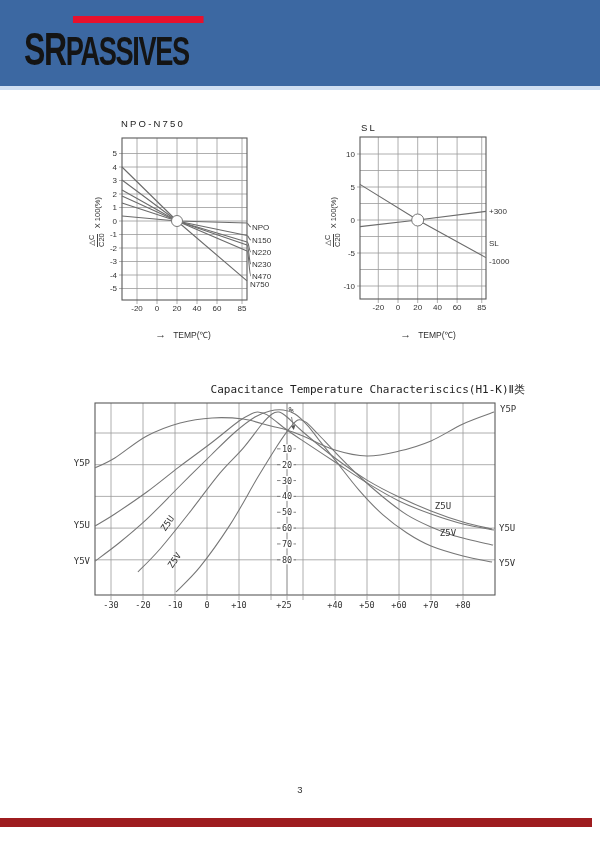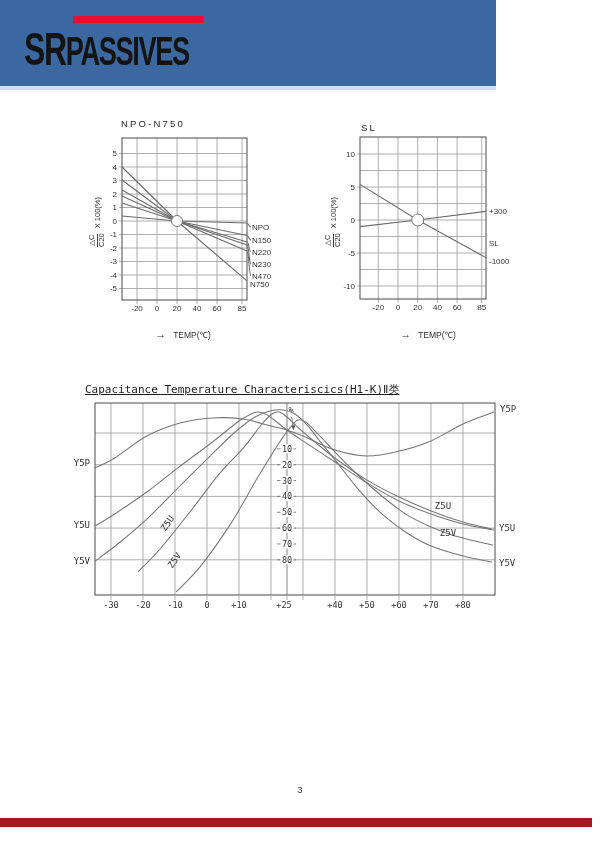--- a/index.html
+++ b/index.html
@@ -1,19 +1,19 @@
 <!DOCTYPE html>
 <html><head>
 <meta charset="utf-8">
 <style>
   html,body{margin:0;padding:0;background:#e8e8e8;}
   .page{position:relative;width:600px;height:849px;background:#ffffff;overflow:hidden;
         font-family:"Liberation Sans",sans-serif;}
   
-  .header{position:absolute;left:0;top:0;width:496px;height:86px;
+  .header{position:absolute;left:0;top:0;width:600px;height:86px;
     background-image:linear-gradient(to top,rgba(255,255,255,.30),rgba(255,255,255,0) 55%),
                      linear-gradient(115deg,#7099c8 0%,#44香0 0%,#4a74ab 45%,#27497e 100%);
     background-color:#3c68a2;border-bottom:4px solid #d0dff2;}
   .logo{position:absolute;left:24px;top:16px;transform:scaleX(.68);transform-origin:left top;}
   .logo-bar{margin-left:72px;width:192px;height:7px;background:#e8112d;margin-bottom:2px;}
   .logo-text{white-space:nowrap;color:#141414;font-weight:bold;letter-spacing:-2px;line-height:1;}
   .logo-text .sr{font-size:47px;}
   .logo-text .pass{font-size:40px;}
   
   .ctitle{position:absolute;font-size:9.5px;color:#222;letter-spacing:2.2px;font-weight:500;}
@@ -23,22 +23,22 @@
         gap:5px;transform:rotate(-90deg);font-size:7.5px;color:#2e2e2e;white-space:nowrap;}
   .ylab1{left:37px;top:207px;}
   .ylab2{left:273px;top:207px;}
   .frac{display:inline-flex;flex-direction:column;align-items:center;line-height:1.15;}
   .frac .ft{border-bottom:1px solid #444;padding:0 1px;}
   .templab{position:absolute;width:100px;display:flex;align-items:center;justify-content:center;gap:7px;
            font-size:8.5px;color:#2e2e2e;}
   .templab .arr{font-size:11px;line-height:1;}
   .tl1{left:133px;top:329px;}
   .tl2{left:378px;top:329px;}
-  .bigtitle{position:absolute;left:85px;top:382px;width:440px;text-align:left;
-            font-family:"DejaVu Sans Mono",monospace;font-size:11px;color:#1e1e1e;text-decoration:underline;}
+  .bigtitle{position:absolute;left:85px;top:382px;width:440px;text-align:right;
+            font-family:"DejaVu Sans Mono",monospace;font-size:11px;color:#1e1e1e;}
   .pageno{position:absolute;left:0;top:784px;width:600px;text-align:center;font-size:9.5px;color:#333;}
   .footbar{position:absolute;left:0;top:818px;width:592px;height:9px;background:#9e1c1f;}
   svg#charts{position:absolute;left:0;top:0;}
   
   .g{stroke:#9a9a9a;stroke-width:.8;}
   .b{stroke:#5a5a5a;stroke-width:1.1;fill:none;}
   .s{stroke:#6b6b6b;stroke-width:1.1;fill:none;}
   .c{stroke:#767676;stroke-width:1.05;fill:none;stroke-linejoin:round;}
   .ax{stroke:#777;stroke-width:.9;}
   .t8{font-family:"Liberation Sans",sans-serif;font-size:8px;fill:#333;}

